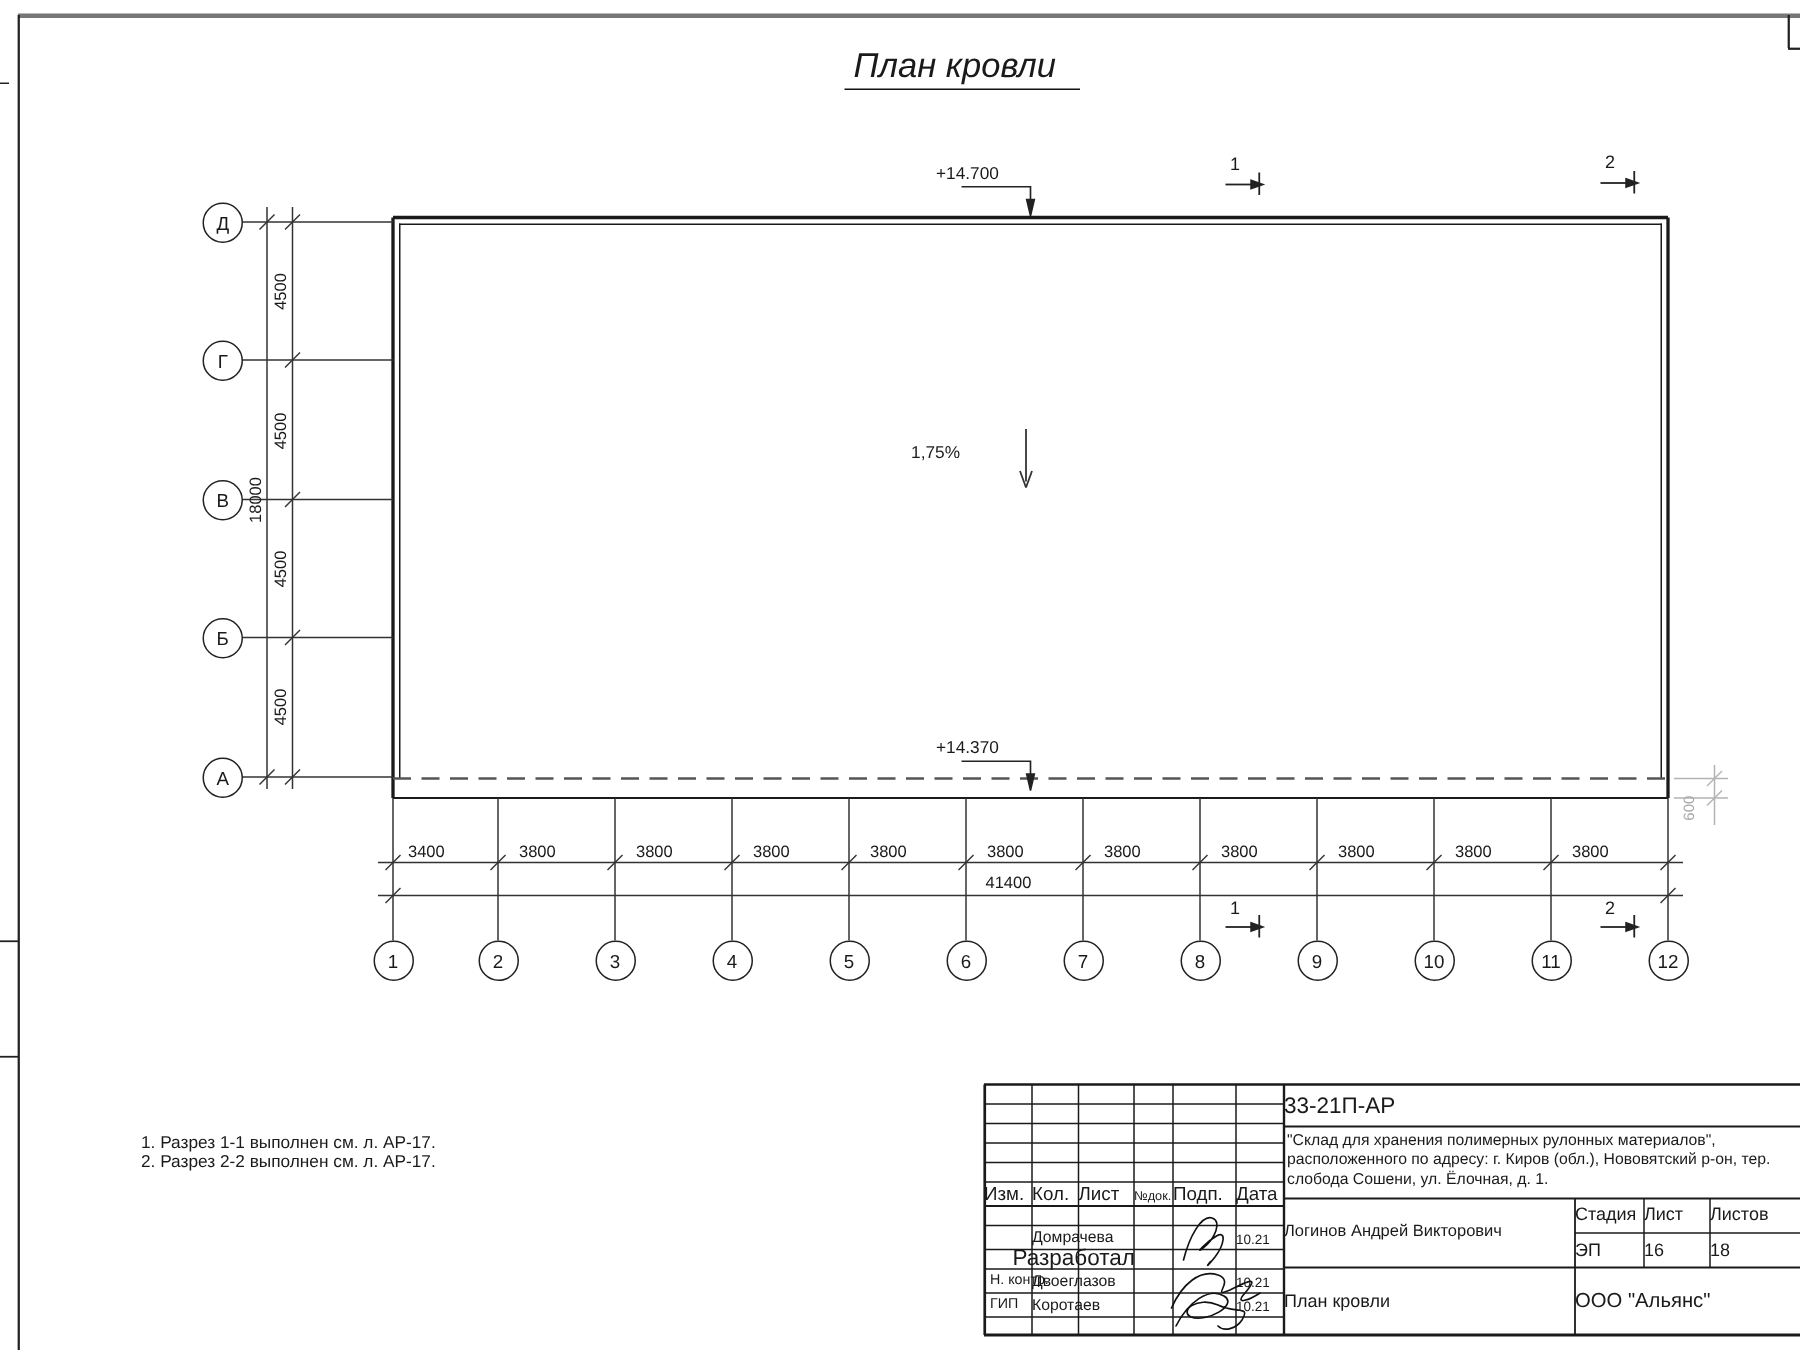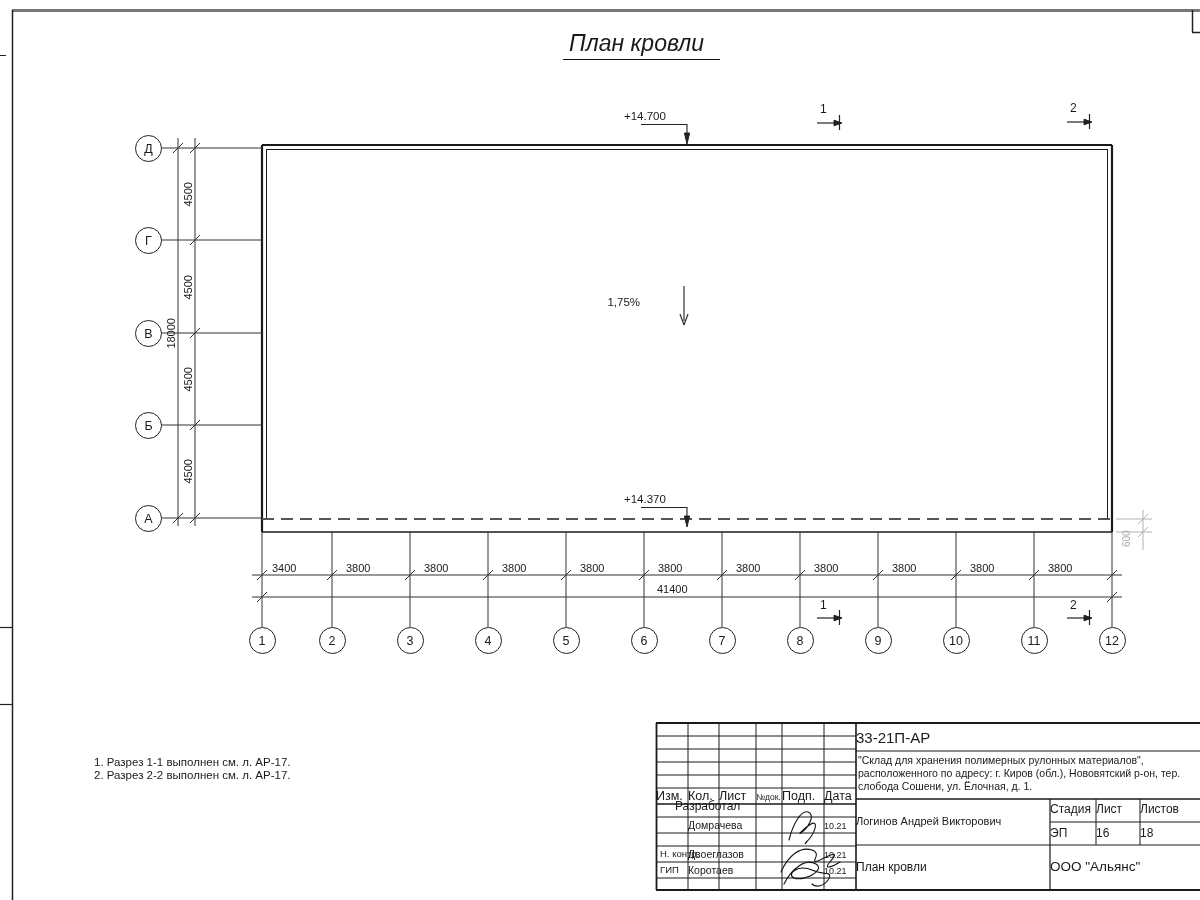--- a/index.html
+++ b/index.html
@@ -266,21 +266,21 @@
 <div class="lbl ctr" style="left:858px;top:767px;width:348px;font-size:10.5px;">расположенного по адресу: г. Киров (обл.), Нововятский р-он, тер.</div>
 <div class="lbl ctr" style="left:858px;top:780px;width:348px;font-size:10.5px;">слобода Сошени, ул. Ёлочная, д. 1.</div>
 
 <div class="lbl ctr" style="left:656px;top:789px;width:32px;font-size:12.5px;">Изм.</div>
 <div class="lbl ctr" style="left:688px;top:789px;width:31px;font-size:12.5px;">Кол.</div>
 <div class="lbl ctr" style="left:719px;top:789px;width:37px;font-size:12.5px;">Лист</div>
 <div class="lbl ctr" style="left:756px;top:793px;width:26px;font-size:8.5px;">№док.</div>
 <div class="lbl ctr" style="left:782px;top:789px;width:42px;font-size:12.5px;">Подп.</div>
 <div class="lbl ctr" style="left:824px;top:789px;width:32px;font-size:12.5px;">Дата</div>
 
-<div class="lbl" style="left:660px;top:800px;font-size:12px;padding-left:15px;">Разработал</div>
+<div class="lbl" style="left:660px;top:830px;font-size:15px;padding-left:15px;">Разработал</div>
 <div class="lbl ctr" style="left:688px;top:819px;width:80px;font-size:10.5px;">Домрачева</div>
 <div class="lbl ctr" style="left:824px;top:821px;width:32px;font-size:9px;">10.21</div>
 
 <div class="lbl" style="left:660px;top:849px;font-size:9.5px;">Н. контр.</div>
 <div class="lbl ctr" style="left:688px;top:848px;width:68px;font-size:10.5px;">Двоеглазов</div>
 <div class="lbl ctr" style="left:824px;top:850px;width:32px;font-size:9px;">10.21</div>
 
 <div class="lbl" style="left:660px;top:865px;font-size:9.5px;">ГИП</div>
 <div class="lbl ctr" style="left:688px;top:864px;width:73px;font-size:10.5px;">Коротаев</div>
 <div class="lbl ctr" style="left:824px;top:866px;width:32px;font-size:9px;">10.21</div>

